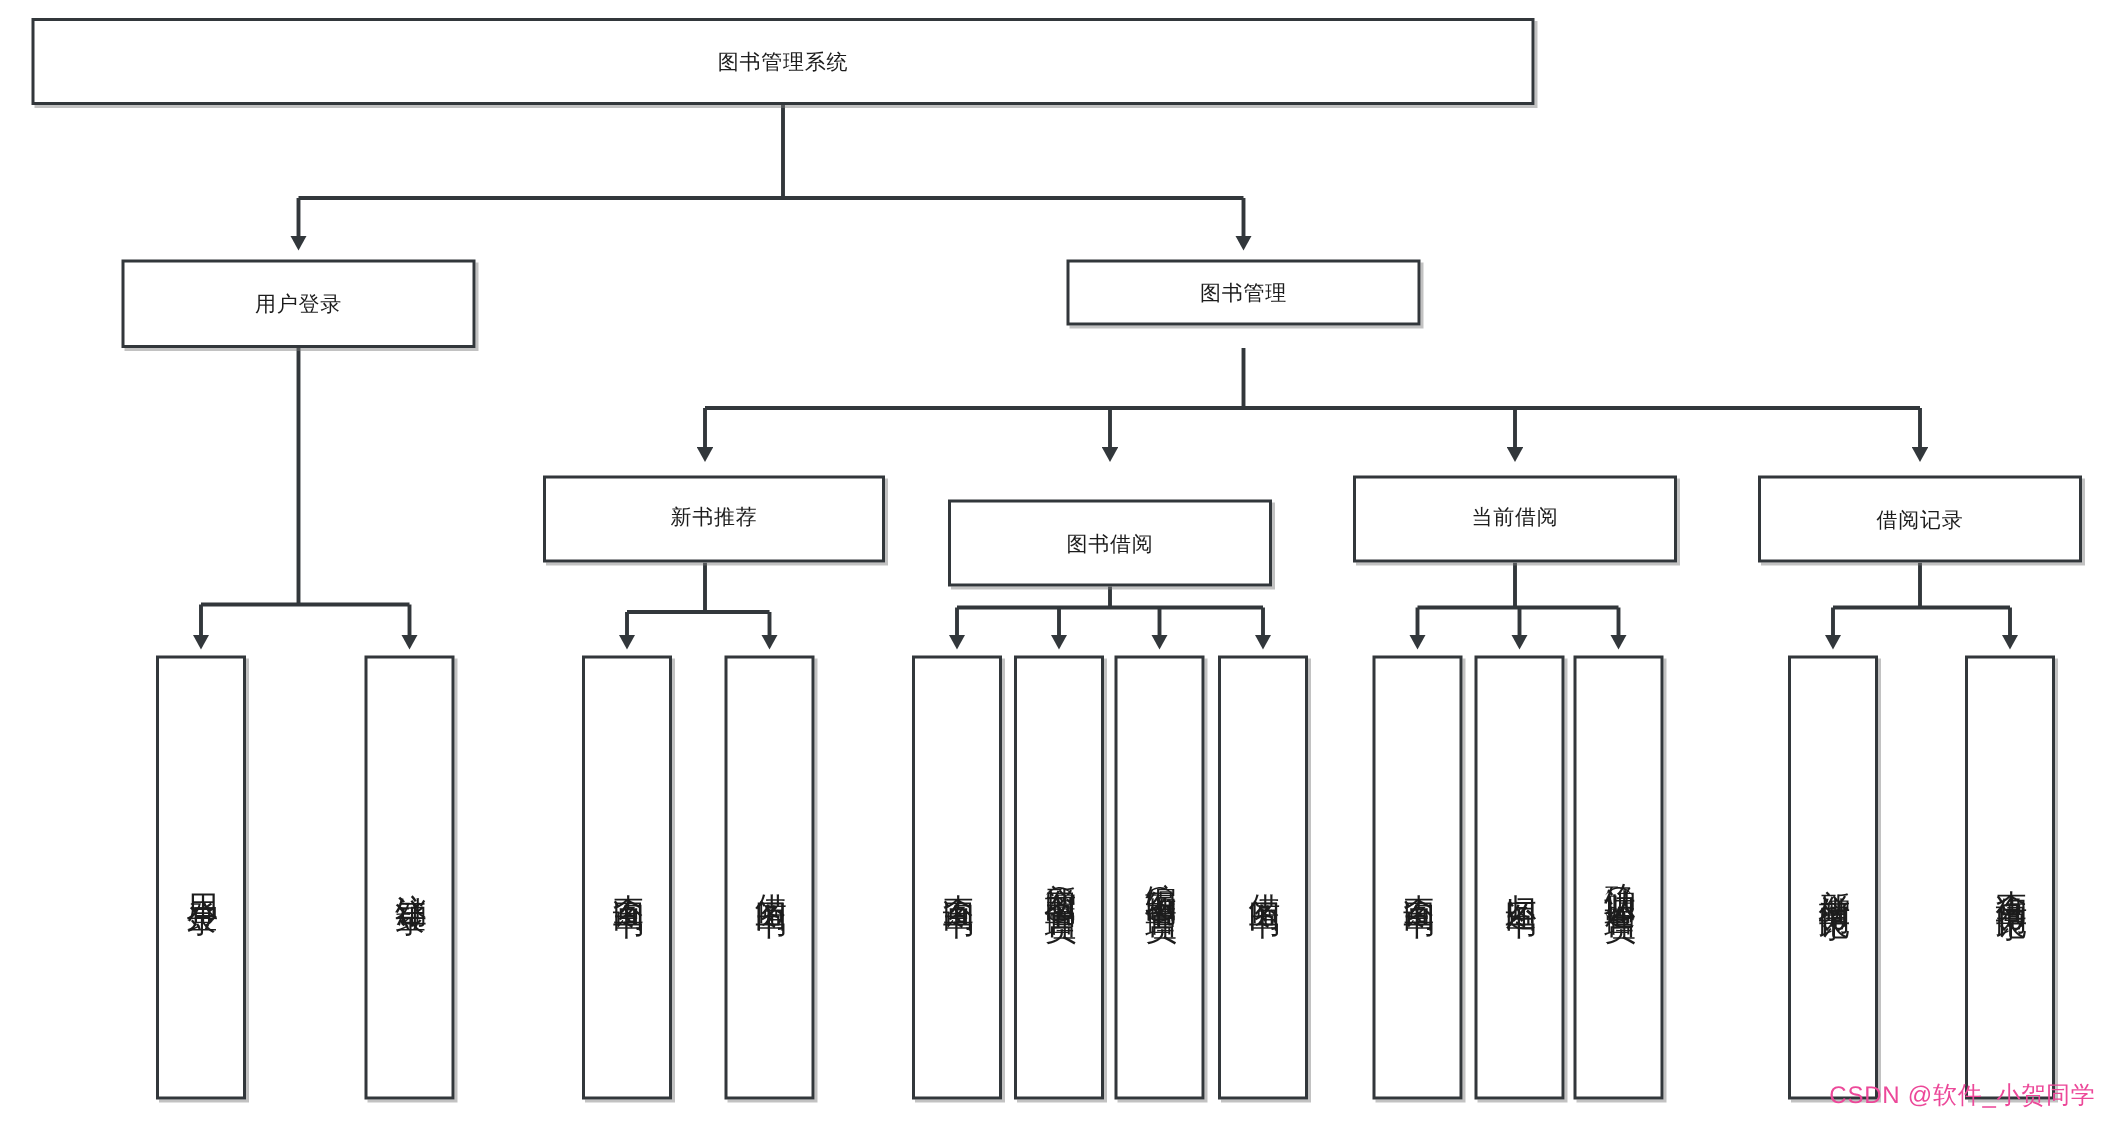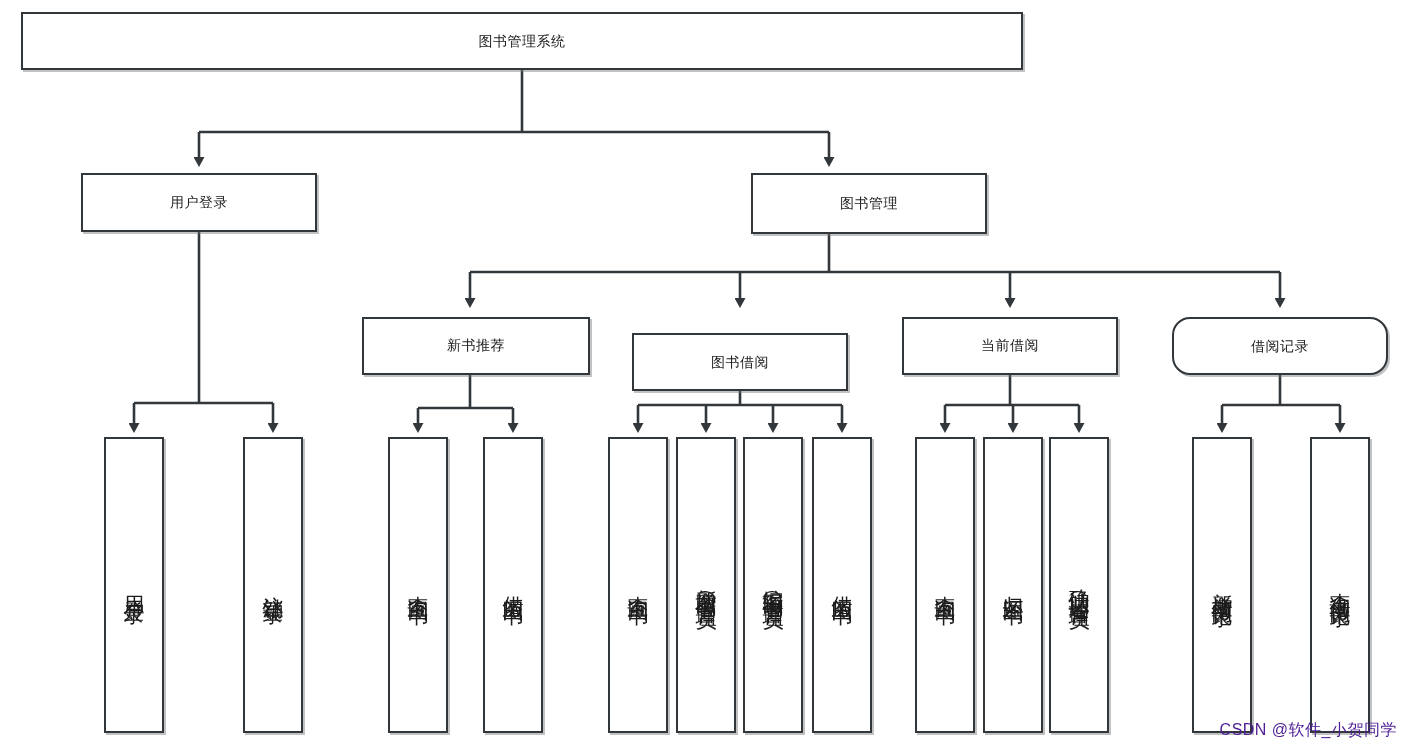--- a/index.html
+++ b/index.html
@@ -56,21 +56,21 @@
     letter-spacing: 3px;
     line-height: 1.05;
     max-height: 268px;
     white-space: normal;
   }
   #watermark {
     position: absolute;
     right: 8px;
     bottom: 6px;
     font-size: 16px;
-    color: #4c1d95;
+    color: #ec4899;
     letter-spacing: 0.5px;
     white-space: nowrap;
     pointer-events: none;
   }
 </style>
 </head>
 <body>
 
 <div id="canvas">
 
@@ -124,34 +124,34 @@
     </g>
   </svg>
 
   <div class="node horiz" style="left: 21px; top: 12px; width: 1002px; height: 58px;">
     <span class="label">图书管理系统</span>
   </div>
 
   <div class="node horiz" style="left: 81px; top: 173px; width: 236px; height: 59px;">
     <span class="label">用户登录</span>
   </div>
-  <div class="node horiz" style="left: 711px; top: 173px; width: 236px; height: 61px; margin-left: 40px;">
+  <div class="node horiz" style="left: 711px; top: 173px; width: 236px; height: 44px;">
     <span class="label">图书管理</span>
   </div>
 
   <div class="node horiz" style="left: 362px; top: 317px; width: 228px; height: 58px; font-family: Liberation Serif, serif;">
     <span class="label">新书推荐</span>
   </div>
   <div class="node horiz" style="left: 632px; top: 317px; width: 216px; height: 58px; margin-top: 16px;">
     <span class="label">图书借阅</span>
   </div>
   <div class="node horiz" style="left: 902px; top: 317px; width: 216px; height: 58px; font-family: Liberation Serif, serif;">
     <span class="label">当前借阅</span>
   </div>
-  <div class="node horiz" style="left: 1172px; top: 317px; width: 216px; height: 58px; border-radius: 18px;">
+  <div class="node horiz" style="left: 1172px; top: 317px; width: 216px; height: 58px;">
     <span class="label">借阅记录</span>
   </div>
 
   <div class="node vert" style="left: 104px; top: 437px; width: 60px; height: 296px;">
     <span class="label">用户登录</span>
   </div>
   <div class="node vert" style="left: 243px; top: 437px; width: 60px; height: 296px;">
     <span class="label">注销登录</span>
   </div>
   <div class="node vert" style="left: 388px; top: 437px; width: 60px; height: 296px;">

